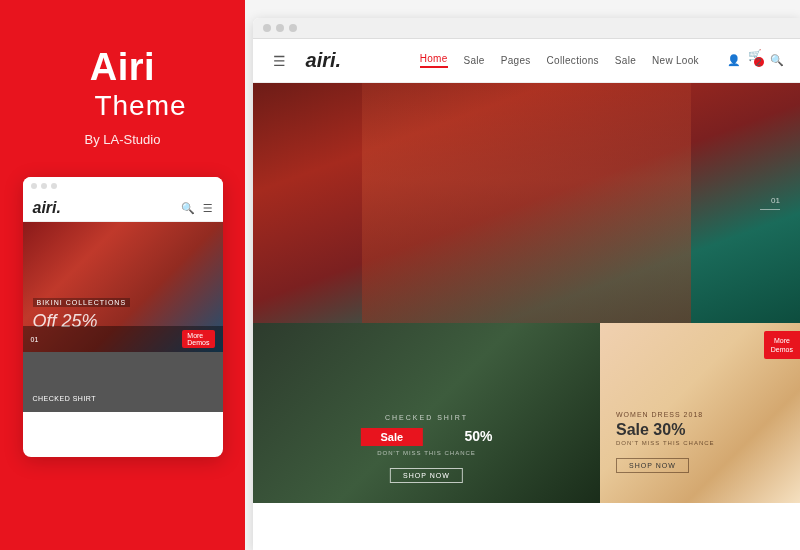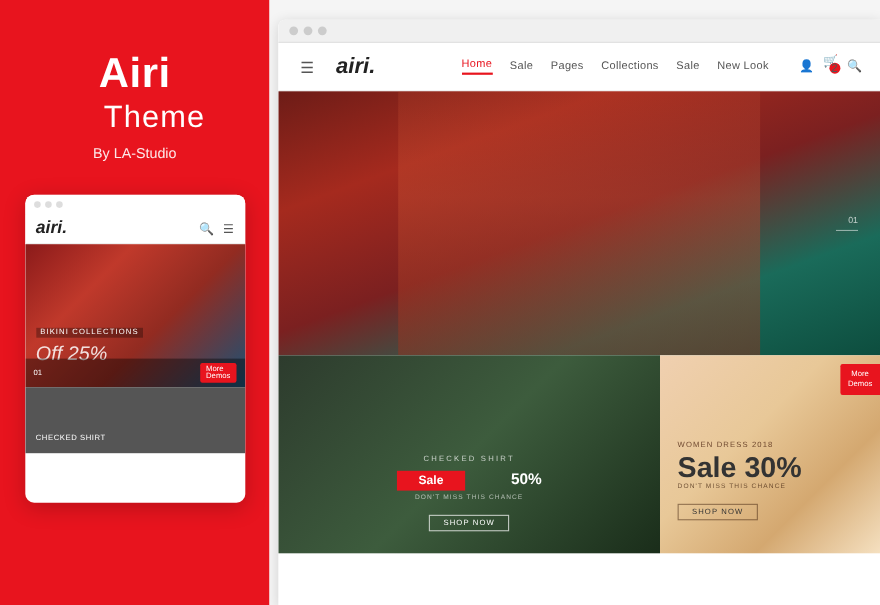--- a/index.html
+++ b/index.html
@@ -350,26 +350,25 @@
       left: 16px;
     }
     .women-dress-label {
       font-size: 7px;
       color: rgba(80,40,20,0.8);
       letter-spacing: 1px;
       text-transform: uppercase;
       margin-bottom: 4px;
     }
     .sale-big {
-      font-size: 26px;
+      font-size: 16px;
       font-weight: 700;
       color: #333;
       line-height: 1;
       margin-bottom: 2px;
-      text-align: center;
     }
     .dont-miss-right {
       font-size: 6px;
       color: rgba(60,30,10,0.7);
       text-transform: uppercase;
       letter-spacing: 1px;
       margin-bottom: 8px;
     }
     .shop-now-btn-right {
       background: transparent;

